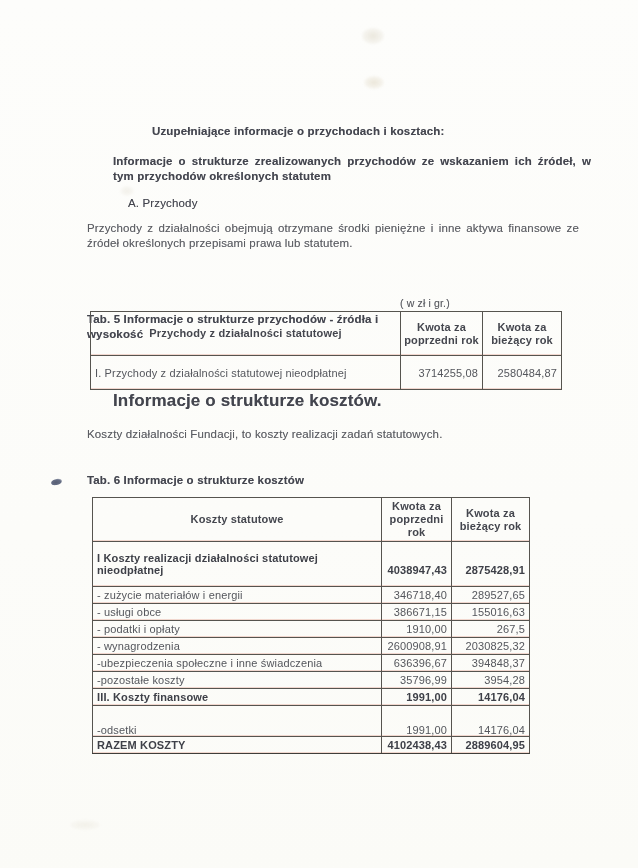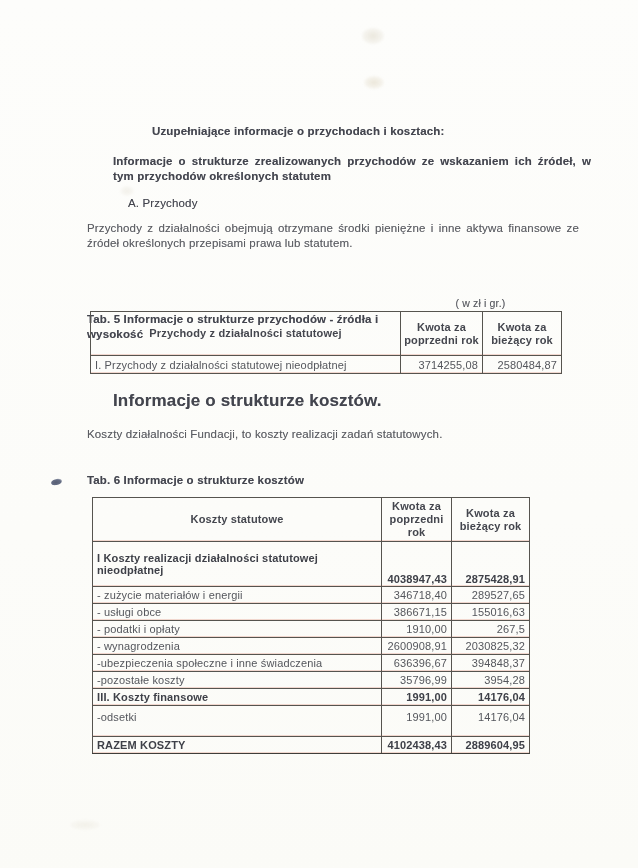--- a/index.html
+++ b/index.html
@@ -16,21 +16,21 @@
   .page *{box-sizing:border-box;}
   .abs{position:absolute;}
   .soft{text-shadow:0 0 .6px rgba(80,80,95,.45);}
 
   
   .doc-title{left:152px;top:125px;font-size:11.5px;font-weight:bold;color:#43454e;}
   .intro{left:113px;top:154px;width:478px;font-size:11.5px;font-weight:bold;color:#43454e;line-height:15px;text-align:justify;}
   .section-a{left:128px;top:197px;font-size:11.5px;font-weight:normal;color:#43454e;}
   .para1{left:87px;top:221px;width:492px;font-size:11.5px;line-height:15px;color:#5c5e63;text-align:justify;}
   .t5cap{left:87px;top:268px;width:350px;font-size:11.5px;font-weight:bold;color:#43454e;line-height:15px;margin-top:44px;}
-  .unit-note{left:400px;top:297px;width:161px;font-size:10.5px;color:#5c5e63;text-align:center;}
+  .unit-note{left:400px;top:297px;width:161px;font-size:10.5px;color:#5c5e63;text-align:left;}
   .heading2{left:113px;top:391px;font-size:17px;font-weight:bold;color:#43454e;}
   .para2{left:87px;top:428px;width:492px;font-size:11.5px;color:#5c5e63;}
   .t6cap{left:87px;top:474px;font-size:11.5px;font-weight:bold;color:#43454e;}
 
   
   table{border-collapse:collapse;table-layout:fixed;font-size:11px;color:#54565c;}
   .t5{left:90px;top:311px;width:471px;}
   .t6{left:92px;top:497px;width:437px;}
   td,th{
     border:1px solid #56544f;
@@ -38,27 +38,27 @@
     overflow:hidden;
     box-shadow:inset 0 -1px 0 rgba(213,118,98,.28);
   }
   table{border:1px solid #45443f;}
   th{
     font-weight:bold;color:#44464e;
     text-align:center;vertical-align:middle;
     line-height:13px;padding:2px 3px;
   }
   .t5 thead tr{height:44px;}
-  .t5 tbody tr{height:18px;}
+  .t5 tbody tr{height:34px;}
   .t6 thead tr{height:44px;}
   .t6 tbody tr{height:17px;}
   .t6 tr.row-double{height:45px;}
   .t6 tr.row-spacer{height:31px;}
-  .t6 tr.row-spacer td{vertical-align:bottom;padding-bottom:13px;}
-  .t6 tr.row-double td.num{vertical-align:bottom;padding-bottom:1px;}
+  .t6 tr.row-spacer td{vertical-align:bottom;padding-bottom:0;}
+  .t6 tr.row-double td.num{vertical-align:bottom;padding-bottom:10px;}
   .t6 tr.row-last td{border-bottom:1.5px solid #3f3e3a;}
   td.lbl{text-align:left;}
   td.num{text-align:right;}
   tr.row-bold td{font-weight:bold;color:#3e4048;}
 
   
   .ink-mark{
     left:51px;top:479px;width:11px;height:6px;
     background:radial-gradient(ellipse at 45% 55%,#39415a 0%,#4a5470 55%,rgba(90,100,130,0) 100%);
     border-radius:60% 40% 55% 45%;

